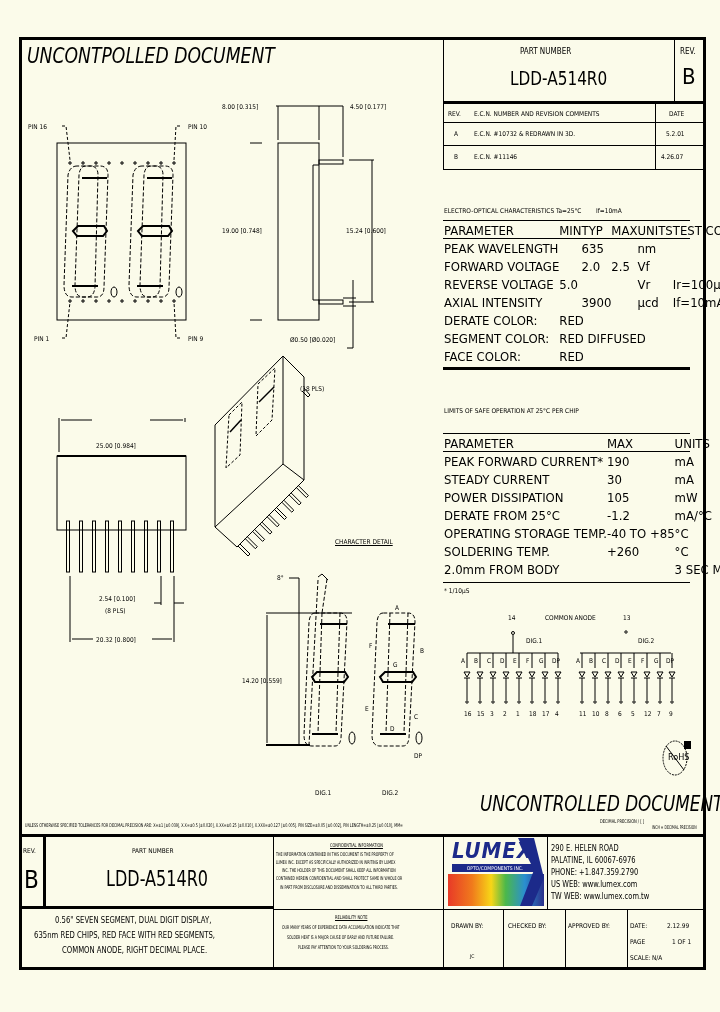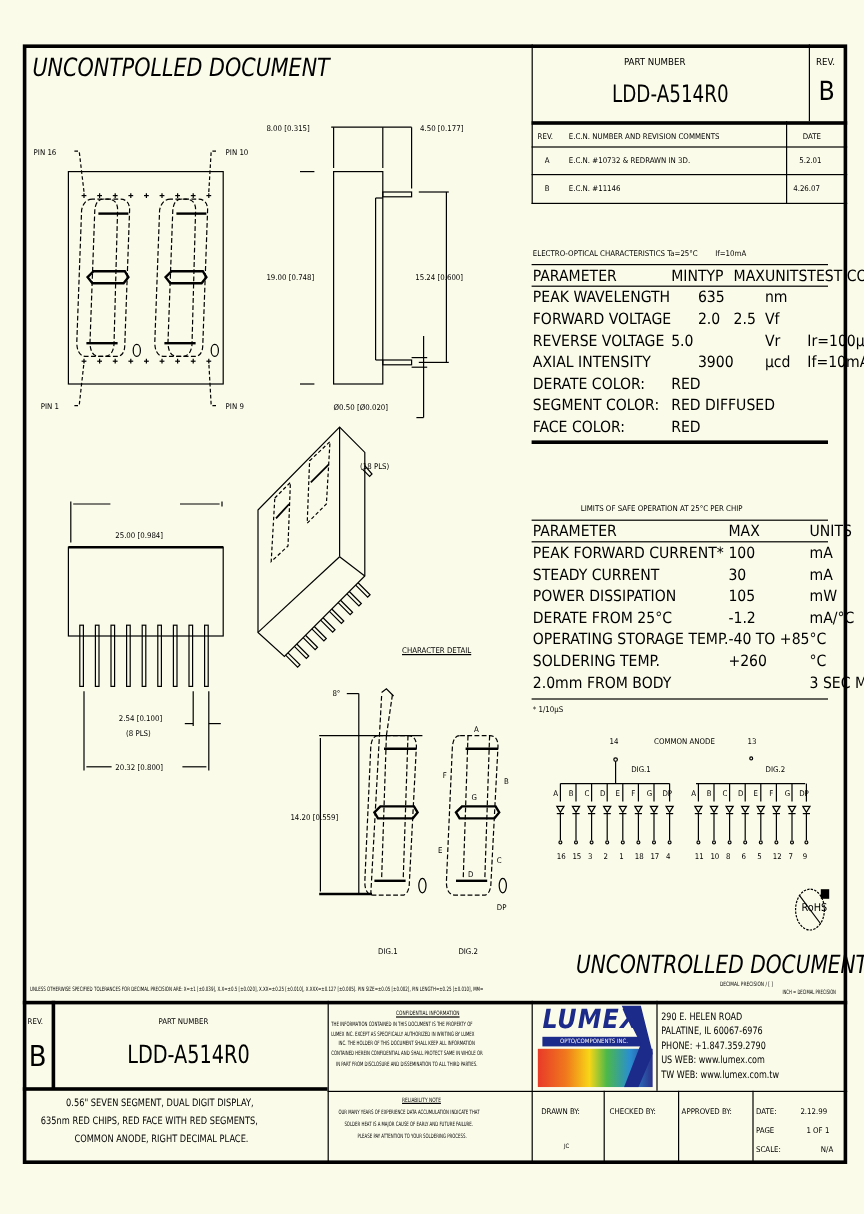--- a/index.html
+++ b/index.html
@@ -103,34 +103,34 @@
         <td>SEGMENT COLOR:</td>
         <td colspan="5">RED DIFFUSED</td>
       </tr>
   <tr>
         <td>FACE COLOR:</td>
         <td colspan="5">RED</td>
       </tr>
 </tbody>
   </table>
 
-<div class="t small" style="left:444px;top:419px;margin-left:40px;">LIMITS OF SAFE OPERATION AT 25°C PER CHIP</div>
+<div class="t small" style="left:444px;top:406px;">LIMITS OF SAFE OPERATION AT 25°C PER CHIP</div>
 <div class="hline" style="left:443px;top:433px;width:247px;"></div>
 <div class="hline" style="left:443px;top:451px;width:247px;"></div>
 <div class="hline" style="left:443px;top:582px;width:247px;"></div>
 <table class="spec" style="left:444px;top:434px;width:250px;">
   <tbody>
       <tr>
     <td style="width:130px">PARAMETER</td>
     <td style="width:68px">MAX</td>
     <td>UNITS</td>
   </tr>
   <tr>
         <td>PEAK FORWARD CURRENT*</td>
-        <td>100</td>
+        <td>190</td>
         <td>mA</td>
       </tr>
   <tr>
         <td>STEADY CURRENT</td>
         <td>30</td>
         <td>mA</td>
       </tr>
   <tr>
         <td>POWER DISSIPATION</td>
         <td>105</td>
@@ -382,21 +382,21 @@
     <line x1="353" y1="280" x2="353" y2="348"></line>
     <line x1="347" y1="348" x2="353" y2="348"></line>
     <line x1="343" y1="298" x2="356" y2="298"></line>
     <line x1="343" y1="306" x2="356" y2="306"></line>
   </g>
 </svg>
 <div class="t small" style="left:222px;top:102px;">8.00 [0.315]</div>
 <div class="t small" style="left:350px;top:102px;">4.50 [0.177]</div>
 <div class="t small" style="left:222px;top:226px;">19.00 [0.748]</div>
 <div class="t small" style="left:346px;top:226px;">15.24 [0.600]</div>
-<div class="t small" style="left:278px;top:335px;">Ø0.50 [Ø0.020]</div>
+<div class="t small" style="left:290px;top:335px;">Ø0.50 [Ø0.020]</div>
 <div class="t small" style="left:300px;top:347px;margin-top:37px;">(18 PLS)</div>
 
 <svg style="left:0;top:0" width="720" height="1012">
   <g stroke="#000" stroke-width="1" fill="none">
     <line x1="59" y1="418" x2="59" y2="452"></line>
     <line x1="185" y1="418" x2="185" y2="422"></line>
     <line x1="61" y1="420" x2="92" y2="420"></line>
     <line x1="150" y1="420" x2="183" y2="420"></line>
     <rect x="57" y="456" width="129" height="74"></rect>
     <line x1="57" y1="456" x2="186" y2="456" stroke-width="2"></line>
@@ -552,13 +552,13 @@
 <div class="vline" style="left:627px;top:909px;height:61px;"></div>
 <div class="t small" style="left:451px;top:921px;">DRAWN BY:</div>
 <div class="t tiny" style="left:470px;top:953px;">JC</div>
 <div class="t small" style="left:508px;top:921px;">CHECKED BY:</div>
 <div class="t small" style="left:568px;top:921px;">APPROVED BY:</div>
 <div class="t small" style="left:630px;top:921px;">DATE:</div>
 <div class="t small" style="left:667px;top:921px;">2.12.99</div>
 <div class="t small" style="left:630px;top:937px;">PAGE</div>
 <div class="t small" style="left:672px;top:937px;">1 OF 1</div>
 <div class="t small" style="left:630px;top:953px;">SCALE:</div>
-<div class="t small" style="left:684px;top:953px;">N/A</div>
+<div class="t small" style="left:652px;top:953px;">N/A</div>
 
 </body></html>

